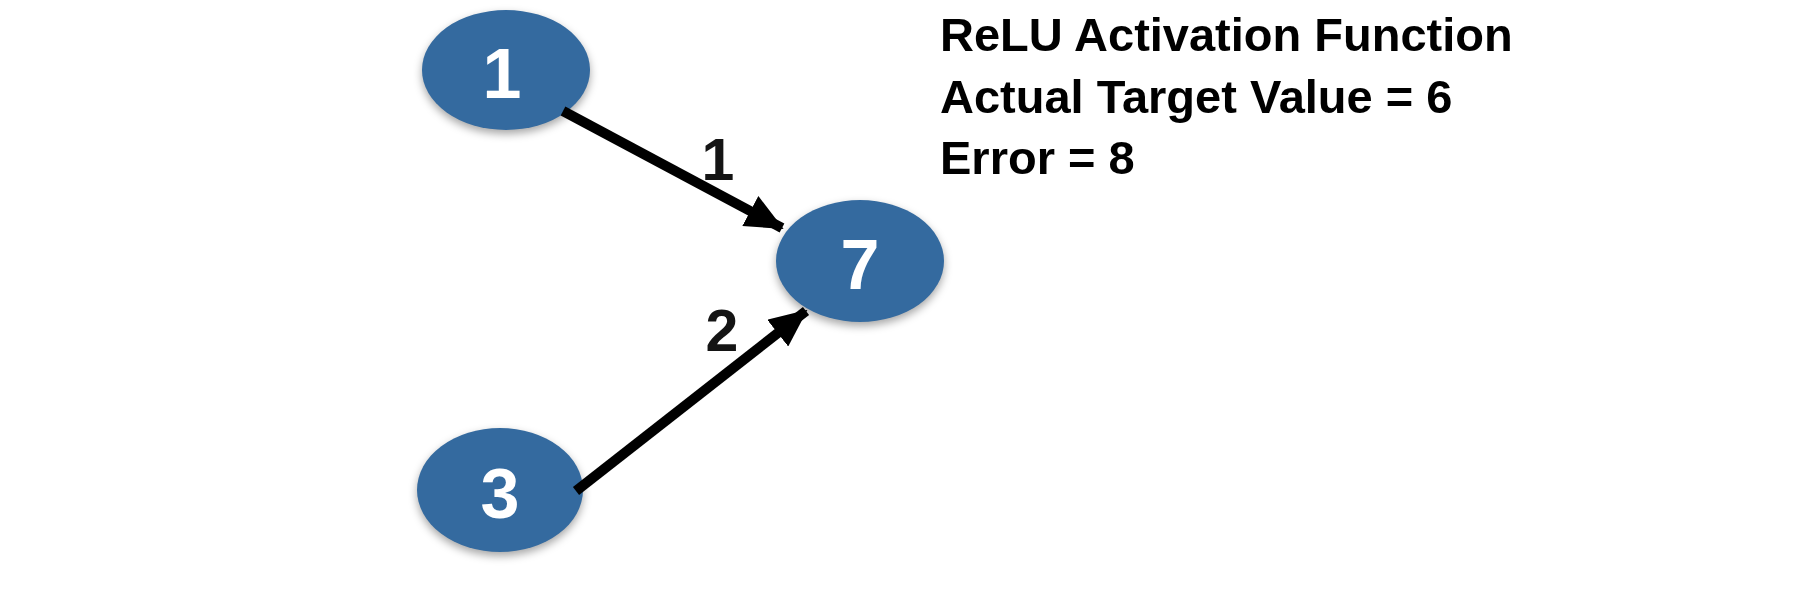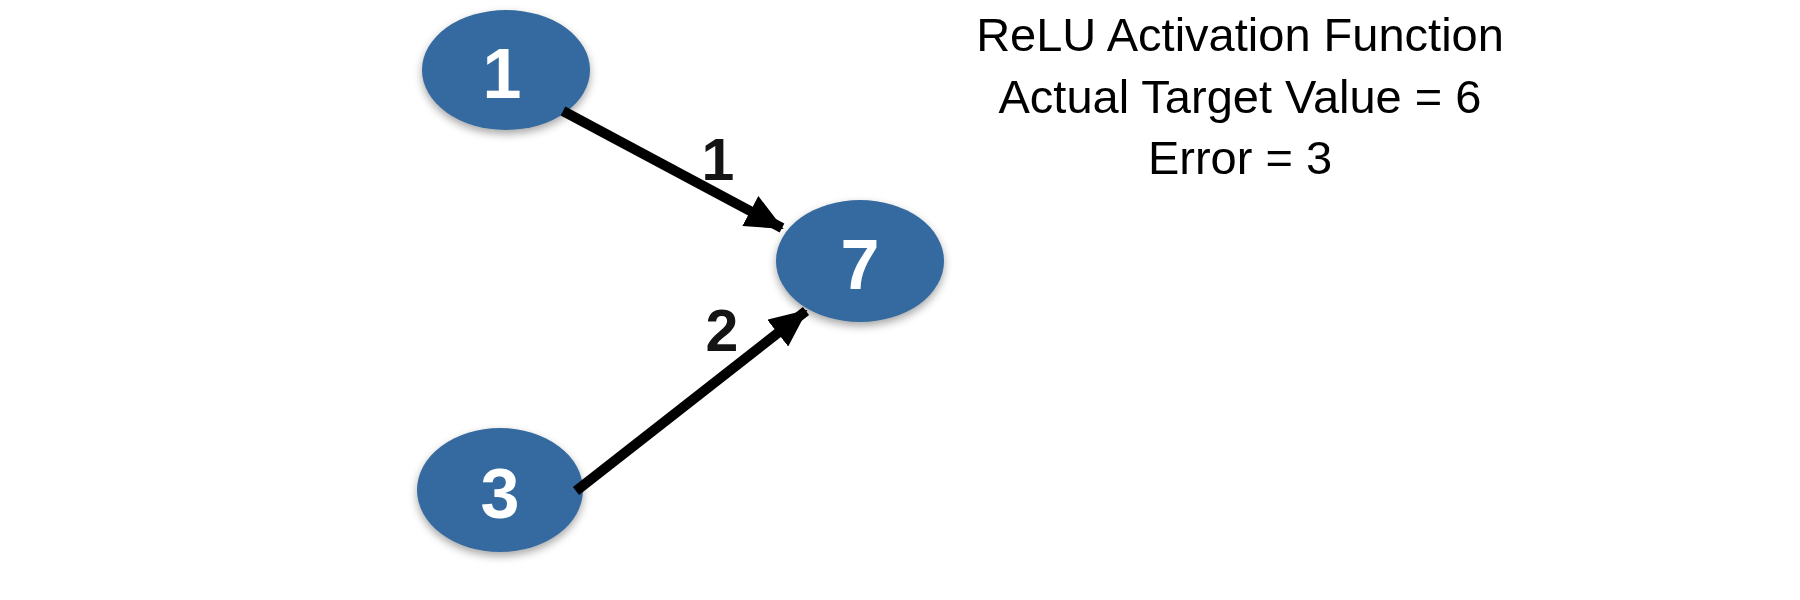--- a/index.html
+++ b/index.html
@@ -41,25 +41,24 @@
     font-family: "Liberation Sans", sans-serif;
     font-size: 59px;
     font-weight: bold;
     text-anchor: middle;
   }
   .annotation {
     position: absolute;
     left: 940px;
     top: 4px;
     width: 600px;
-    text-align: center;
     color: #000000;
     font-size: 47px;
     line-height: 61.5px;
-    font-weight: 400;
+    font-weight: 700;
   }
 </style>
 </head>
 <body>
 
 <div class="stage">
 
   <svg class="diagram-svg" width="1800" height="600" viewBox="0 0 1800 600">
     <defs>
       <marker id="arrowhead" viewBox="0 0 10 9" refX="9.5" refY="4.5" markerWidth="3.8" markerHeight="3.4" orient="auto">
@@ -89,16 +88,16 @@
 
     <g>
       <line class="edge-line" x1="576" y1="491" x2="806" y2="311" marker-end="url(#arrowhead)"></line>
       <text class="edge-weight" x="722" y="351">2</text>
     </g>
   </svg>
 
   <div class="annotation">
     <div>ReLU Activation Function</div>
     <div>Actual Target Value = 6</div>
-    <div>Error = 3</div>
+    <div>Error = 8</div>
   </div>
 
 </div>
 
 </body></html>

